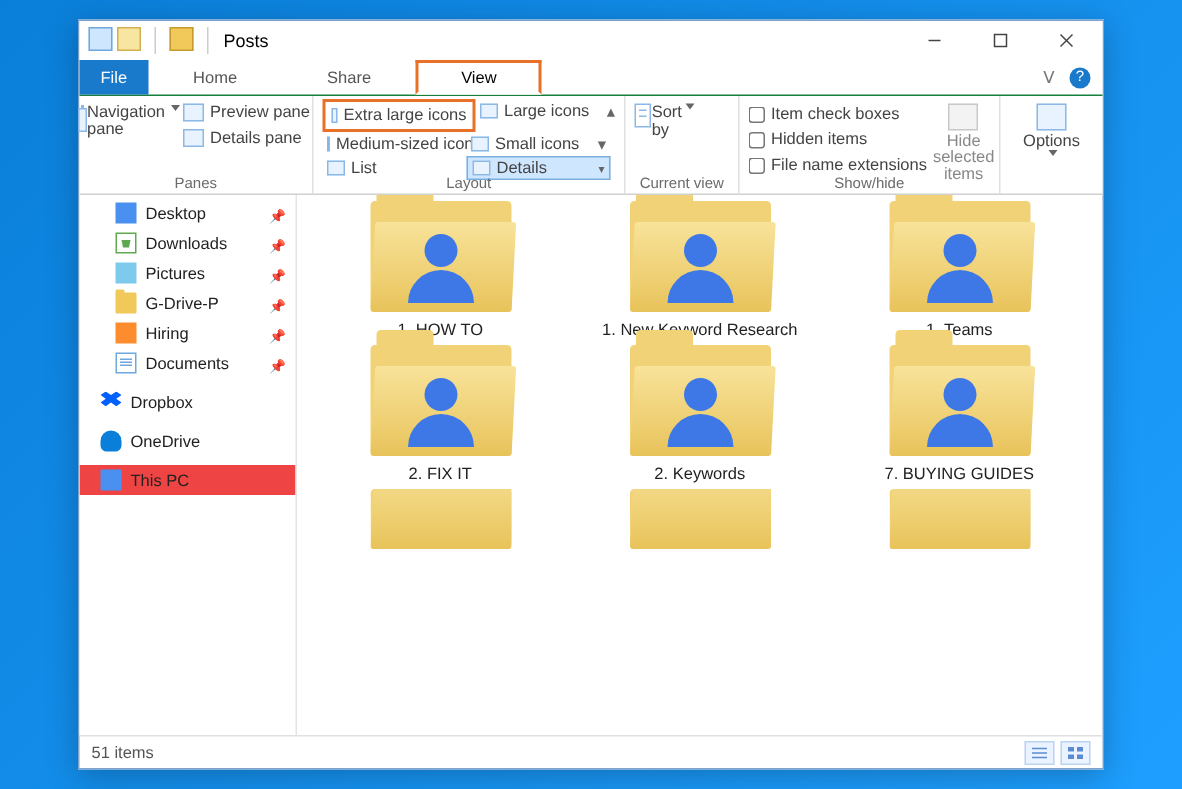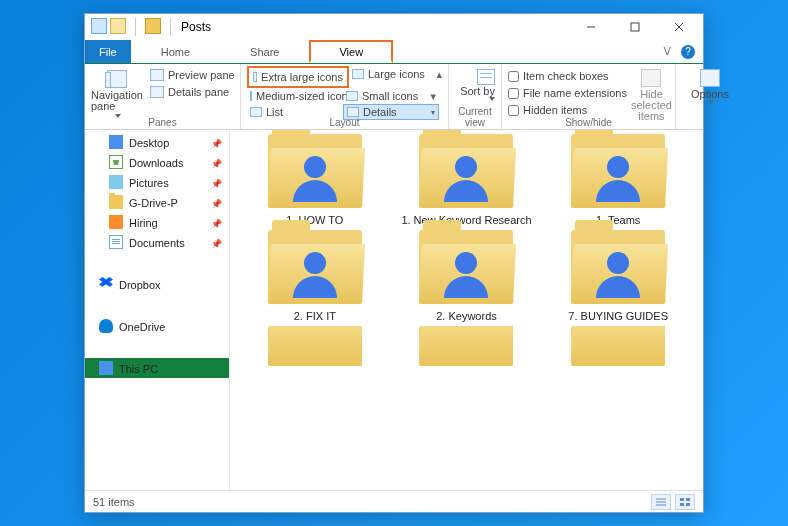--- a/index.html
+++ b/index.html
@@ -1,68 +1,68 @@
 <!DOCTYPE html>
 <html><head>
 <meta charset="utf-8">
 <style>
 *{margin:0;padding:0;box-sizing:border-box;font-family:"Segoe UI",Arial,sans-serif;font-size:11px;-webkit-user-select:none;user-select:none}
 html,body{width:788px;height:526px;overflow:hidden}
 body{background:linear-gradient(135deg,#0a7fd9,#1e9fff);display:flex;align-items:center;justify-content:center}
-.window{width:620px;height:500px;background:#fff;border:1px solid #7da2ce;display:flex;flex-direction:column;position:relative;box-shadow:0 4px 20px rgba(0,0,0,.25)}
+.window{width:684px;height:500px;background:#fff;border:1px solid #7da2ce;display:flex;flex-direction:column;position:relative;box-shadow:0 4px 20px rgba(0,0,0,.25)}
 .titlebar{height:26px;background:#fff;display:flex;align-items:center;padding:0 2px}
 .tb-icons{display:flex;gap:3px;padding-left:4px}
 .tb-small{width:16px;height:16px;background:#f8e6a0;border:1px solid #d0b050;position:relative}
 .tb-small.blue{background:#cfe6ff;border-color:#6fa8dc}
 .tb-small.folder{background:#f0c95a;border-color:#c59a2b}
 .tb-sep{width:1px;height:18px;background:#ccc;margin:0 6px}
 .tb-title{font-size:12px;margin-left:4px;color:#000}
 .tb-controls{margin-left:auto;display:flex}
 .tb-btn{width:44px;height:26px;display:flex;align-items:center;justify-content:center;color:#555}
 .tb-btn svg{width:10px;height:10px}
 .menubar{height:24px;background:#fff;display:flex;align-items:stretch;border-bottom:1px solid #15803d;position:relative}
 .filetab{background:#1979ca;color:#fff;padding:4px 14px;display:flex;align-items:center}
 .menutab{padding:4px 28px;color:#555;display:flex;align-items:center;border:2px solid transparent}
 .menutab.active{border:2px solid #e87028;border-bottom:2px solid #fff;background:#fff;color:#000;position:relative;z-index:2}
 .menuhelp{margin-left:auto;display:flex;align-items:center;gap:10px;padding-right:8px;color:#666}
 .ribbon{height:66px;background:#fff;display:flex;border-bottom:1px solid #d0d0d0}
 .rgroup{display:flex;flex-direction:column;padding:2px 6px;border-right:1px solid #e0e0e0;position:relative}
 .rgroup:last-child{border-right:none}
 .rtitle{position:absolute;bottom:1px;left:0;right:0;text-align:center;color:#6b6b6b;font-size:10px}
 .rbody{flex:1;display:flex;align-items:flex-start;gap:4px}
-.navpane-btn{display:flex;flex-direction:column;align-items:center;justify-content:center;gap:2px;width:56px;padding-top:4px;color:#444}
+.navpane-btn{display:flex;flex-direction:row;justify-content:center;gap:2px;width:56px;padding-top:4px;color:#444}
 .navpane-btn .icn{width:20px;height:18px;background:#e8f3ff;border:1px solid #8bb8e6;position:relative}
 .navpane-btn .icn::before{content:"";position:absolute;left:-3px;top:1px;width:4px;height:14px;background:#e8f3ff;border:1px solid #8bb8e6}
 .rcol{display:flex;flex-direction:column;gap:0}
 .ritm{display:flex;align-items:center;gap:4px;padding:1px 3px;color:#444;height:17px;white-space:nowrap}
 .ritm.disabled{color:#aaa}
 .ritm .micn{width:14px;height:12px;background:#e8f3ff;border:1px solid #8bb8e6}
 .layout-highlight{border:2px solid #e87028;padding:1px}
 .layout-row{display:flex}
 .lcell{width:96px;height:16px;display:flex;align-items:center;gap:4px;padding:0 3px;color:#444;white-space:nowrap;font-size:10px}
 .lcell.sel{background:#cfe6ff;border:1px solid #7aaede}
 .lcell .micn{width:12px;height:10px;background:#e8f3ff;border:1px solid #8bb8e6}
 .lcell .arrow{margin-left:auto;color:#666}
-.sort-btn{display:flex;flex-direction:column;align-items:flex-end;width:40px;padding-top:3px;color:#444}
+.sort-btn{display:flex;flex-direction:row;align-items:flex-start;width:40px;padding-top:3px;color:#444}
 .sort-btn .icn{width:18px;height:16px;background:#fff;border:1px solid #8bb8e6;position:relative}
 .sort-btn .icn::before,.sort-btn .icn::after{content:"";position:absolute;left:2px;right:2px;height:1px;background:#8bb8e6}
 .sort-btn .icn::before{top:3px}
 .sort-btn .icn::after{top:7px}
 .chk-row{display:flex;align-items:center;gap:4px;height:16px;color:#444;white-space:nowrap;font-size:10px}
 .chk-row input{width:11px;height:11px}
 .hide-btn,.opt-btn{display:flex;flex-direction:column;align-items:center;width:56px;padding-top:3px;color:#888;font-size:10px;text-align:center;line-height:11px}
 .hide-btn .icn,.opt-btn .icn{width:20px;height:18px;background:#f3f3f3;border:1px solid #c9c9c9;margin-bottom:2px}
 .opt-btn{color:#444}
 .opt-btn .icn{background:#e8f3ff;border-color:#8bb8e6}
 .content{flex:1;display:flex;min-height:0}
 .sidebar{width:145px;background:#fff;border-right:1px solid #e4e4e4;overflow:hidden;padding-top:2px}
 .side-item{display:flex;align-items:flex-end;gap:6px;padding:3px 6px 3px 24px;color:#222;position:relative;height:20px}
 .side-item .pin{margin-left:auto;color:#999;font-size:9px}
-.side-item.sel{background:#15803d}
-.side-item.group{padding-left:14px;margin-top:22px}
+.side-item.sel{background:#ef4444}
+.side-item.group{padding-left:14px;margin-top:6px}
 .side-item .ic{width:14px;height:14px;flex-shrink:0}
 .ic-folder{background:#f0c95a;border-radius:1px;position:relative}
 .ic-folder::before{content:"";position:absolute;top:-2px;left:0;width:6px;height:3px;background:#f0c95a;border-radius:1px 1px 0 0}
 .ic-down{background:#fff;border:1px solid #5fa84f;position:relative}
 .ic-down::after{content:"";position:absolute;inset:2px;border:1px solid transparent;border-top:5px solid #5fa84f;left:3px;right:3px;top:4px}
 .ic-pic{background:#7ecaed;position:relative}
 .ic-hiring{background:#fd8c2f}
 .ic-doc{background:#fff;border:1px solid #6fa8dc;position:relative}
 .ic-doc::before{content:"";position:absolute;left:2px;right:2px;top:3px;height:1px;background:#6fa8dc;box-shadow:0 2px #6fa8dc,0 4px #6fa8dc}
 .ic-dropbox{background:#0061ff;clip-path:polygon(25% 0,50% 17%,75% 0,100% 17%,75% 35%,100% 52%,75% 70%,50% 52%,25% 70%,0 52%,25% 35%,0 17%)}
@@ -217,25 +217,25 @@
 
     <div class="rgroup" style="width:174px">
       <div class="rbody">
         <div class="rcol" style="gap:1px;padding-top:2px">
           <label class="chk-row">
               <input type="checkbox" style="">
               <span>Item check boxes</span>
             </label>
           <label class="chk-row">
               <input type="checkbox" style="">
-              <span>File name extensions</span>
+              <span>Hidden items</span>
             </label>
           <label class="chk-row">
               <input type="checkbox" style="">
-              <span>Hidden items</span>
+              <span>File name extensions</span>
             </label>
         </div>
         <div class="hide-btn">
           <div class="icn"></div>
           <span>Hide selected items</span>
         </div>
       </div>
       <div class="rtitle">Show/hide</div>
     </div>
 

